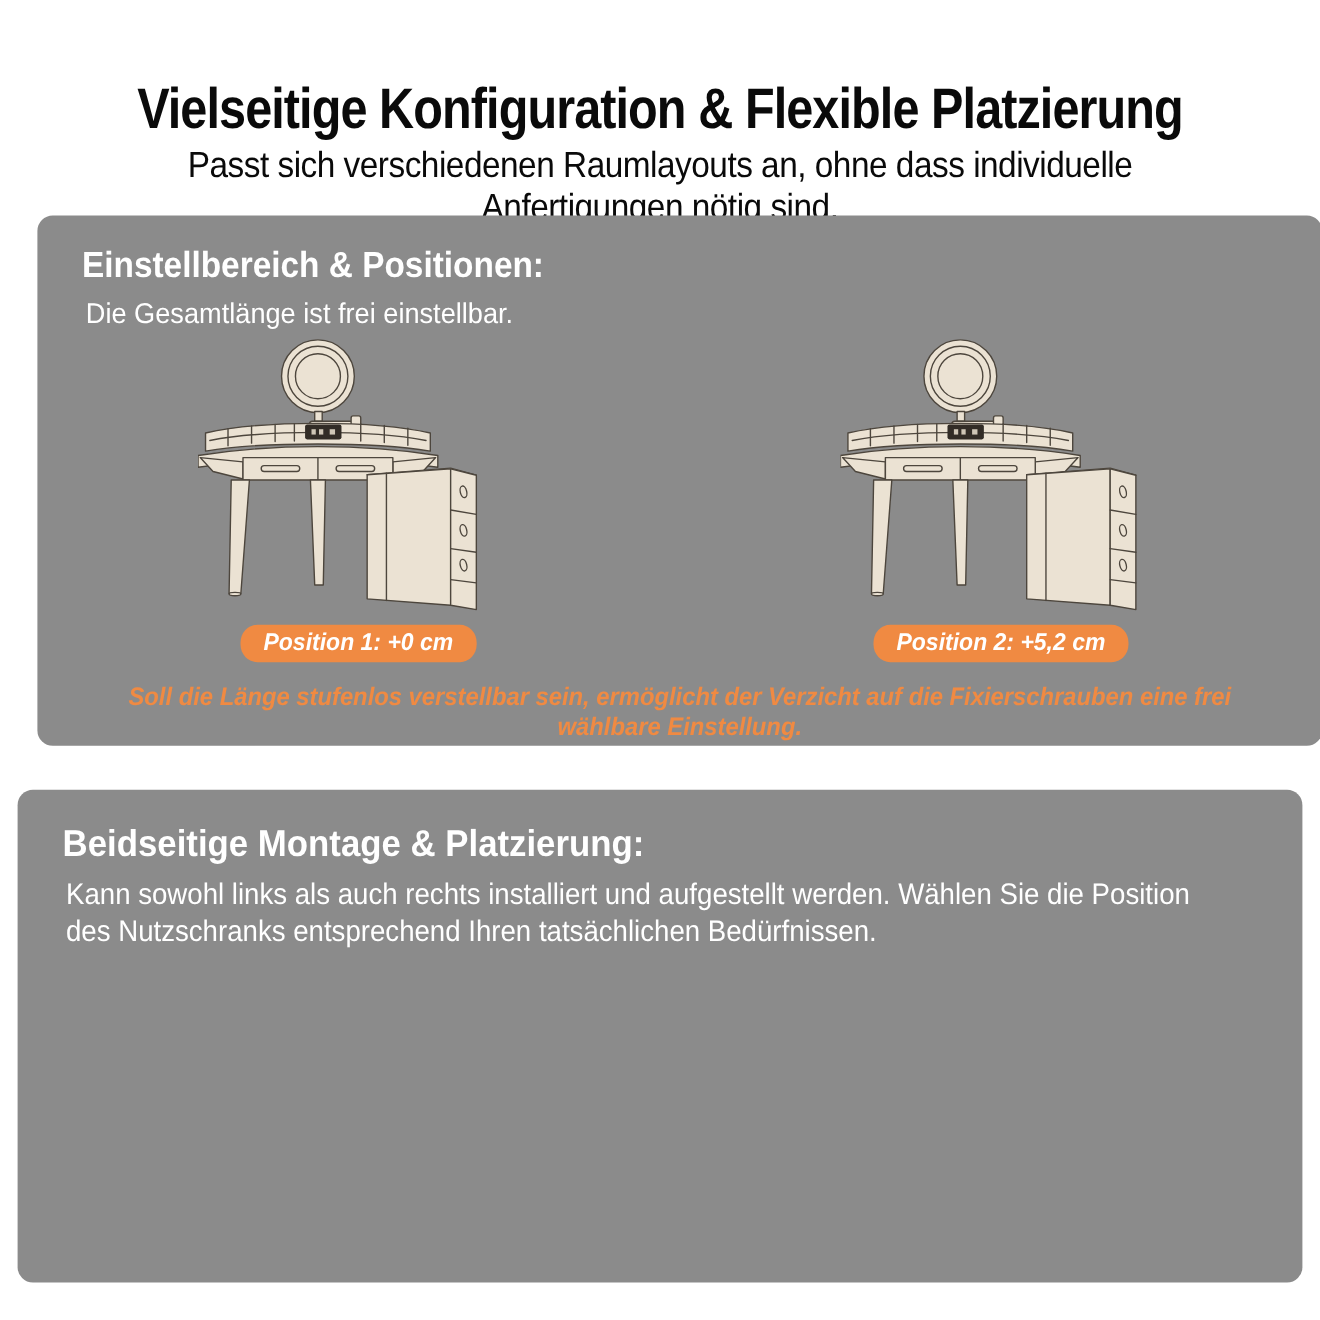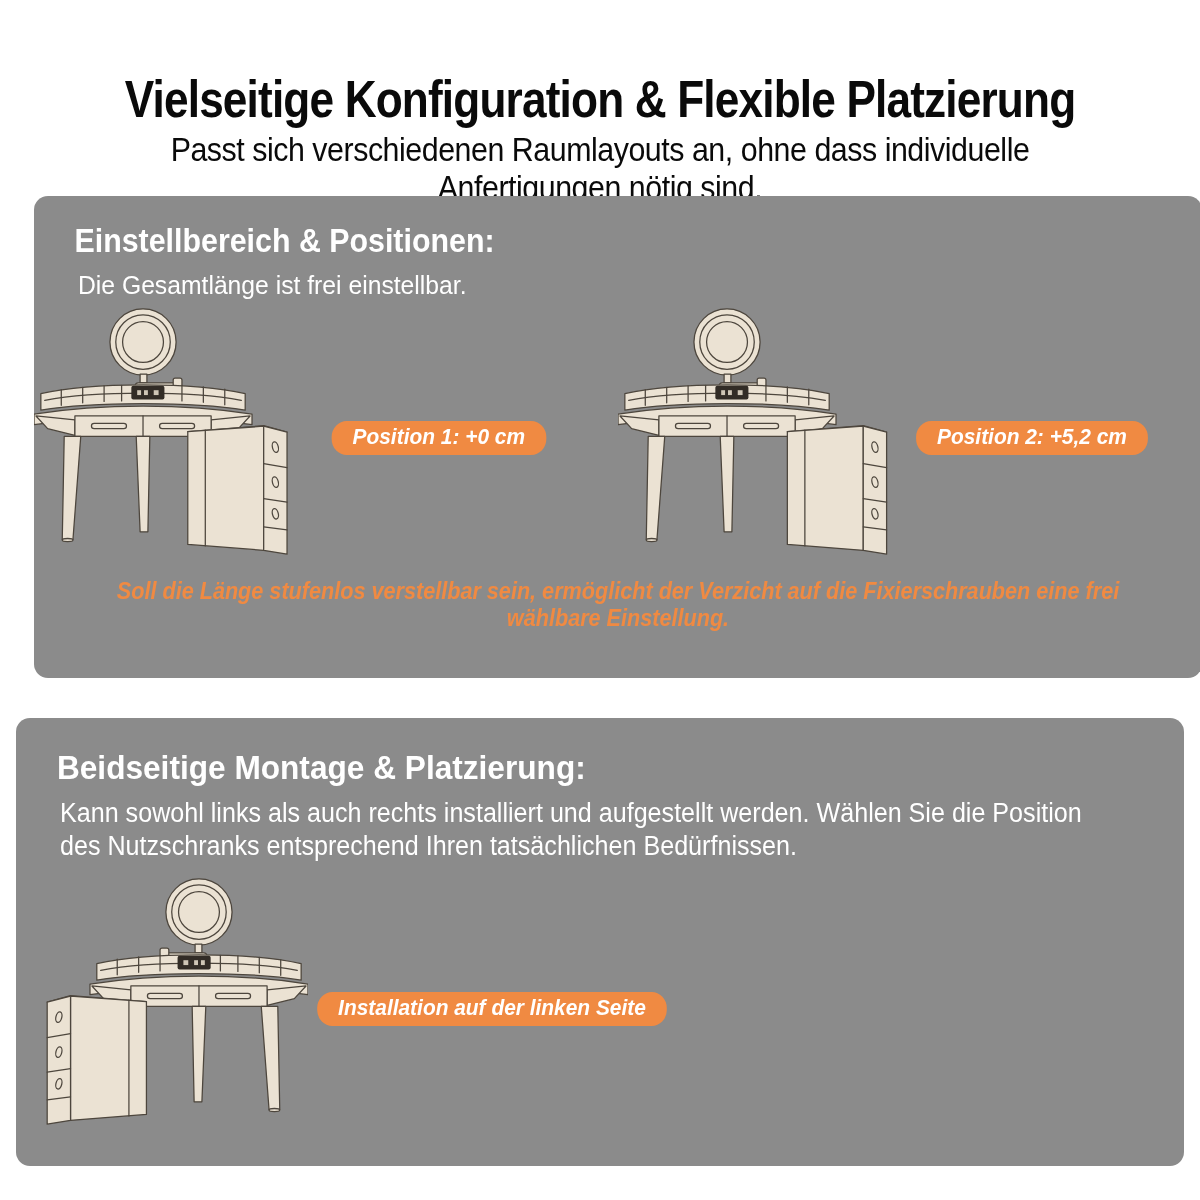--- a/index.html
+++ b/index.html
@@ -33,21 +33,21 @@
   .panel-1 .panel-sub{
     margin:10px 0 0 44px;font-size:26px;white-space:nowrap;
     transform:scaleX(.95);transform-origin:left center;
   }
   .panel-2 .panel-body{
     margin:10px 0 0 44px;font-size:27px;line-height:33px;width:1140px;
     transform:scaleX(.93);transform-origin:left center;
   }
 
   .figs{display:flex;margin-top:6px;}
-  .figs .fig{flex:1;display:flex;align-items:center;margin:0;padding:0;}
+  .figs .fig{flex:1;display:flex;flex-direction:column;align-items:center;margin:0;padding:0;}
   .fig svg.vanity{width:292px;height:253px;display:block;}
   .panel-2 .figs{margin-top:14px;}
 
   .pill{
     margin-top:8px;display:inline-block;background:#f08a42;color:#ffffff;
     font-size:22px;font-weight:bold;font-style:italic;white-space:nowrap;
     padding:3px 22px 5px 22px;border-radius:16px;
     transform:scaleX(.95);
   }
   .panel-2 .pill{margin-top:10px;}
@@ -148,23 +148,14 @@
   </div>
 
   <p class="note">Soll die Länge stufenlos verstellbar sein, ermöglicht der Verzicht auf die Fixierschrauben eine frei wählbare Einstellung.</p>
 </section>
 
 <section class="panel panel-2">
   <h2>Beidseitige Montage &amp; Platzierung:</h2>
   <p class="panel-body">Kann sowohl links als auch rechts installiert und aufgestellt werden. Wählen Sie die Position des Nutzschranks entsprechend Ihren tatsächlichen Bedürfnissen.</p>
 
   <div class="figs">
-    <figure class="fig">
-      <svg class="vanity" viewBox="0 0 300 260">
-        <g transform="translate(300,0) scale(-1,1)">
-          <use href="#vanity-table"></use>
-            <use href="#side-cabinet" x="8"></use>
-        </g>
-      </svg>
-      <div class="pill">Installation auf der linken Seite</div>
-    </figure>
   </div>
 </section>
 
 </body></html>

